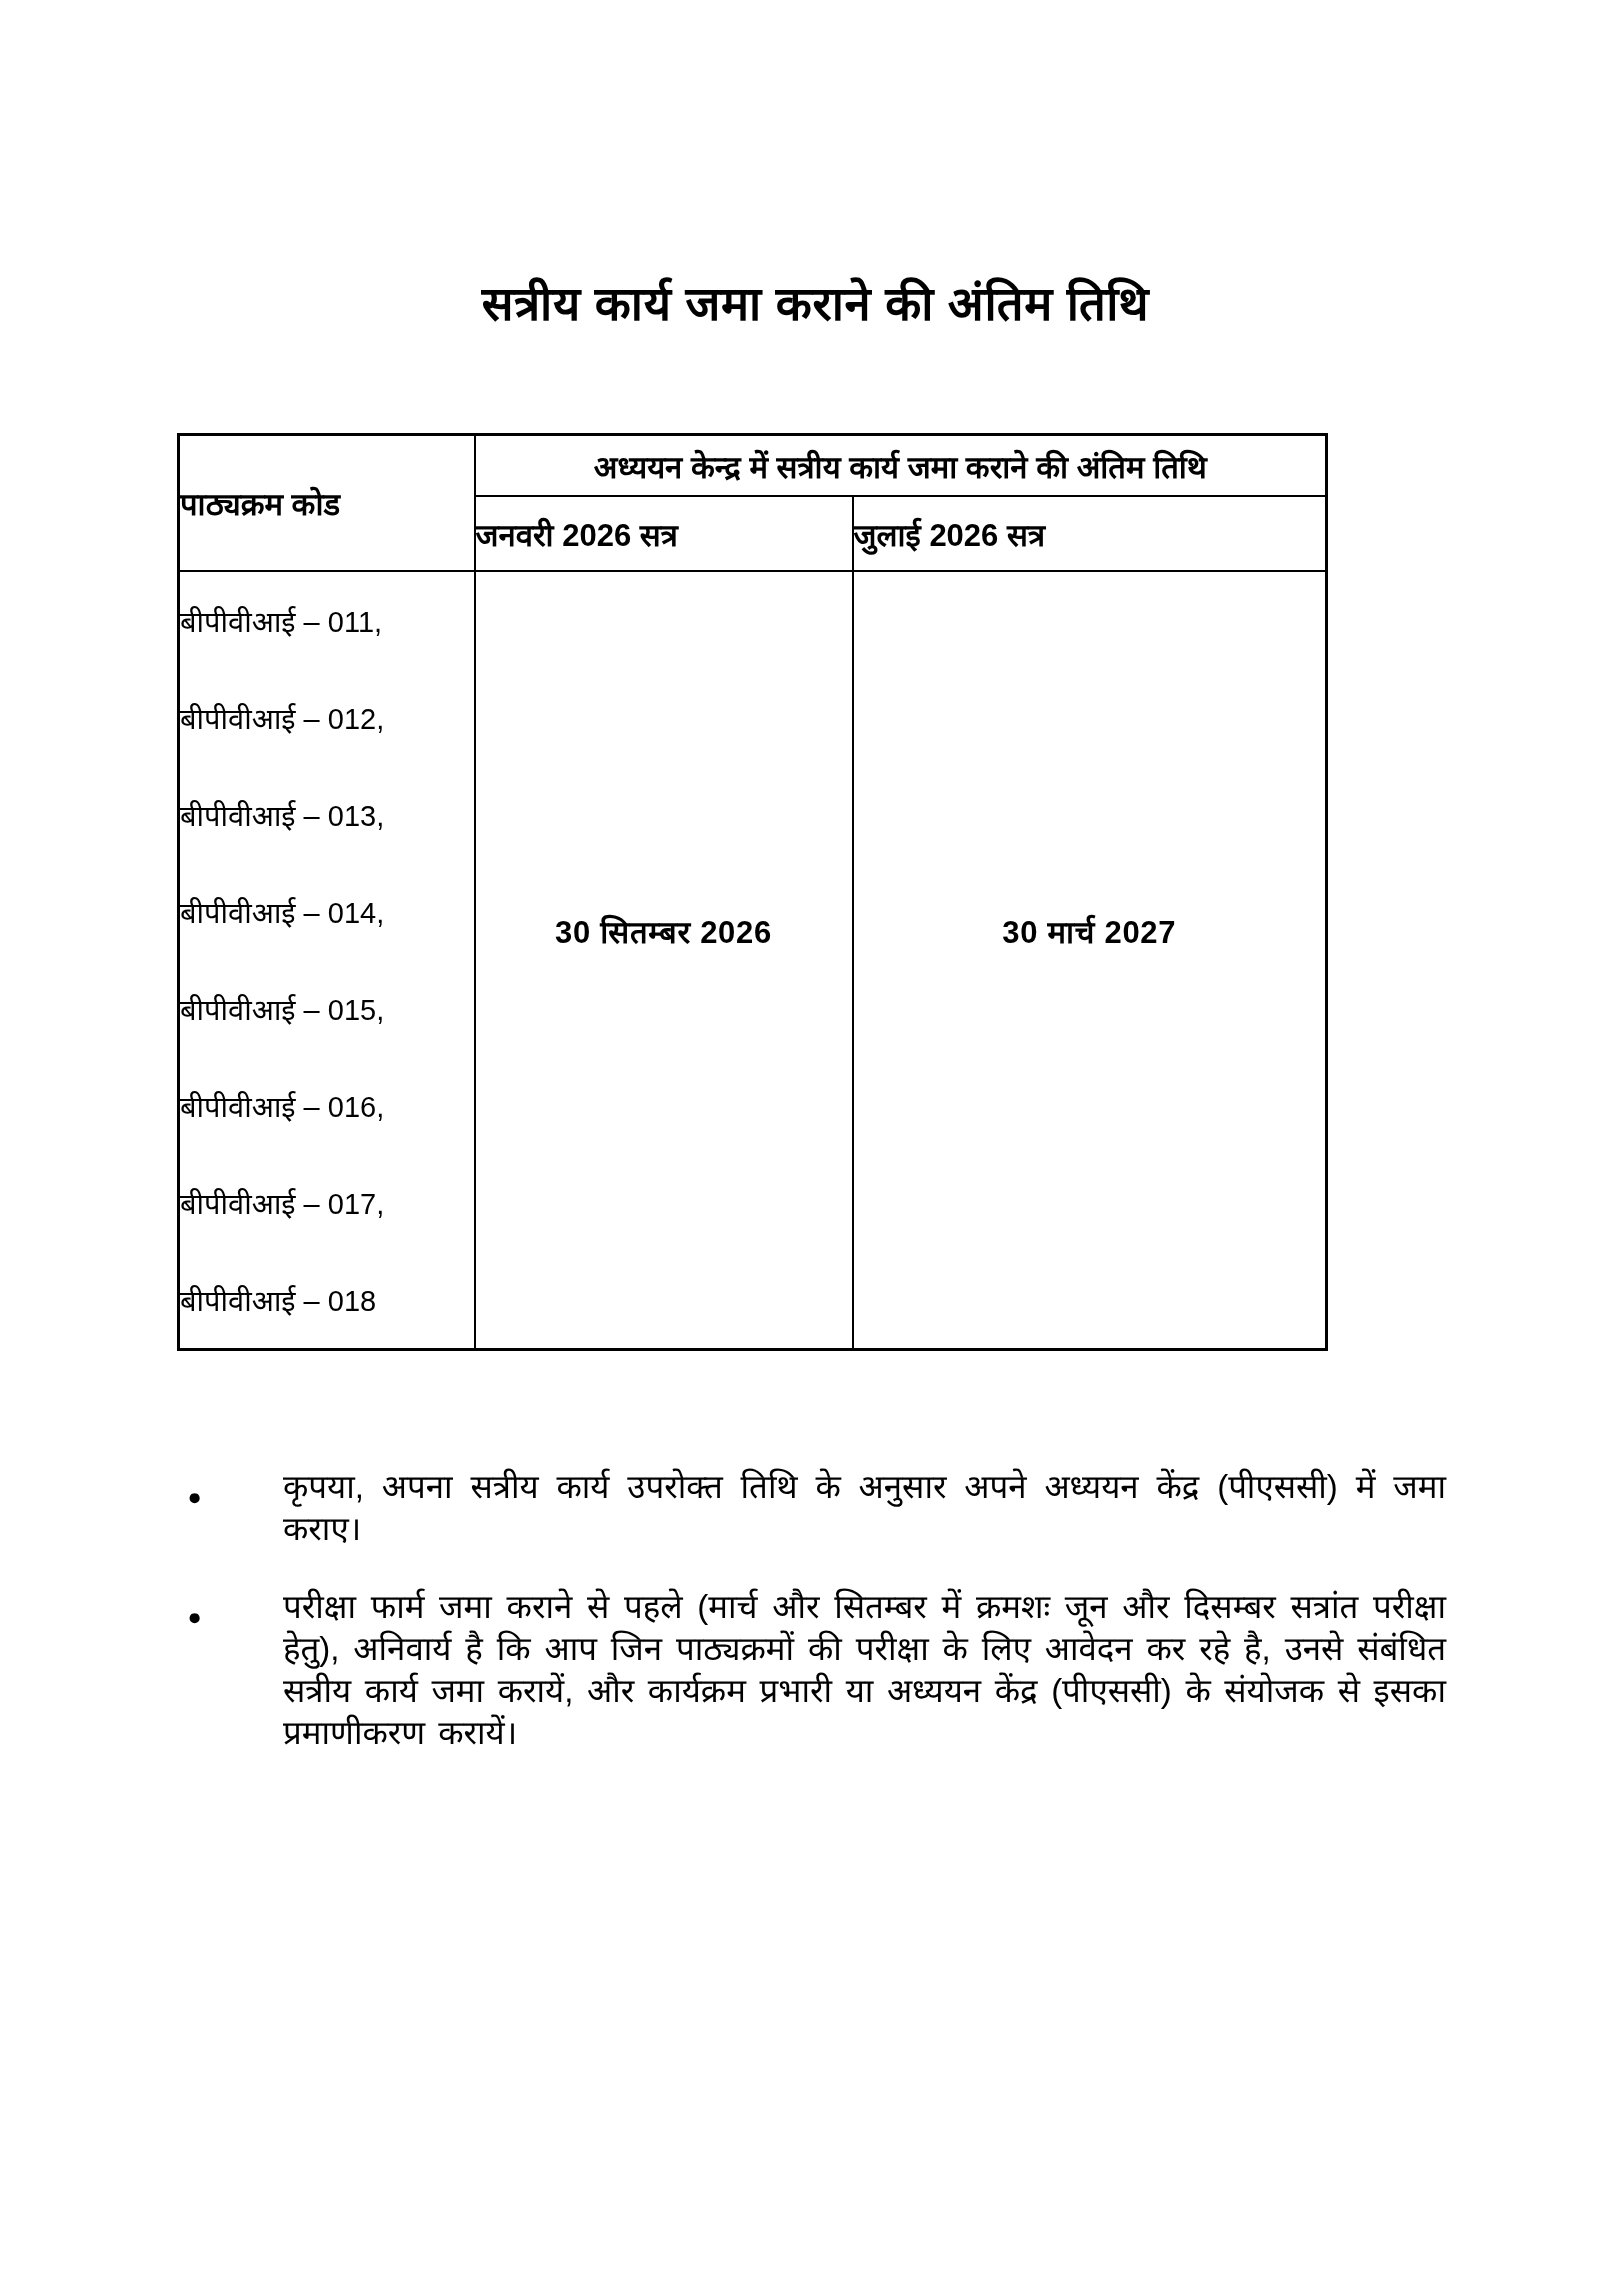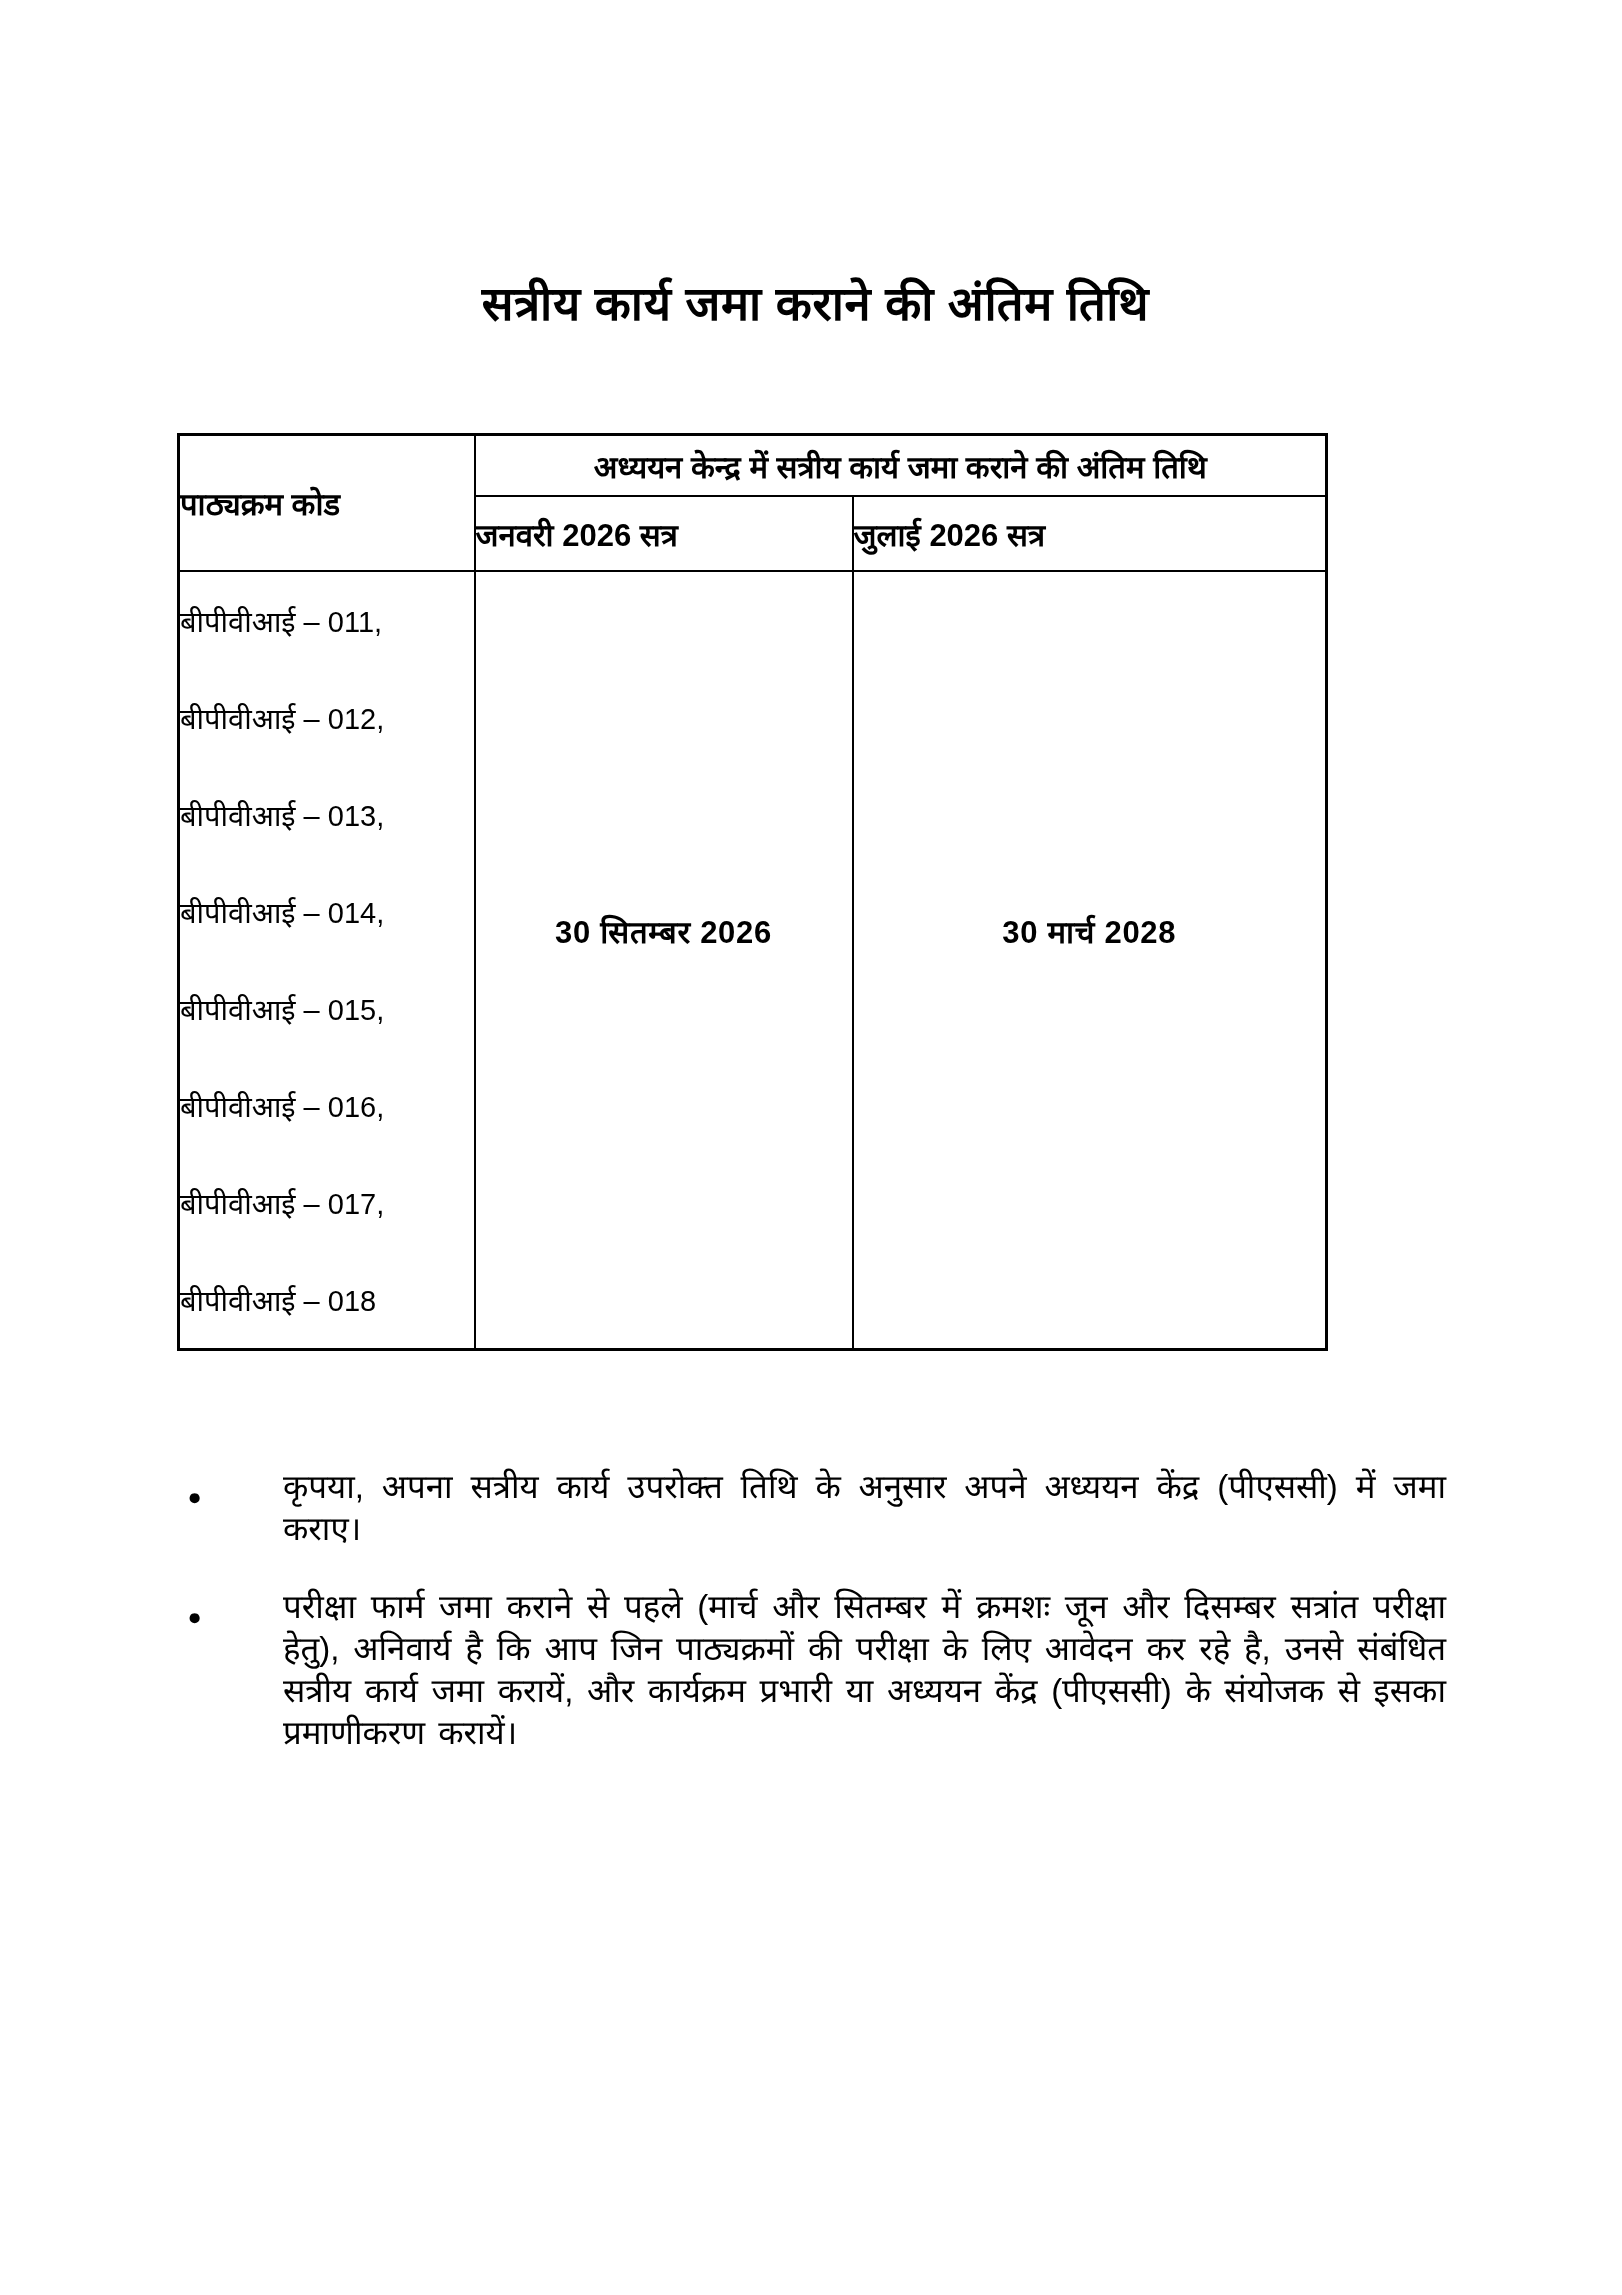--- a/index.html
+++ b/index.html
@@ -152,21 +152,21 @@
           <div class="code-line">बीपीवीआई – 014,</div>
           <div class="code-line">बीपीवीआई – 015,</div>
           <div class="code-line">बीपीवीआई – 016,</div>
           <div class="code-line">बीपीवीआई – 017,</div>
           <div class="code-line">बीपीवीआई – 018</div>
         </td>
         <td class="cell-deadline">
           <span class="deadline-text">30 सितम्बर 2026</span>
         </td>
         <td class="cell-deadline">
-          <span class="deadline-text">30 मार्च 2028</span>
+          <span class="deadline-text">30 मार्च 2027</span>
         </td>
       </tr>
     </tbody>
   </table>
 
   <div class="notes">
 
     <div class="note-item">
       <span class="note-bullet">●</span>
       <div class="note-text">कृपया, अपना सत्रीय कार्य उपरोक्त तिथि के अनुसार अपने अध्ययन केंद्र (पीएससी) में जमा कराए।</div>

